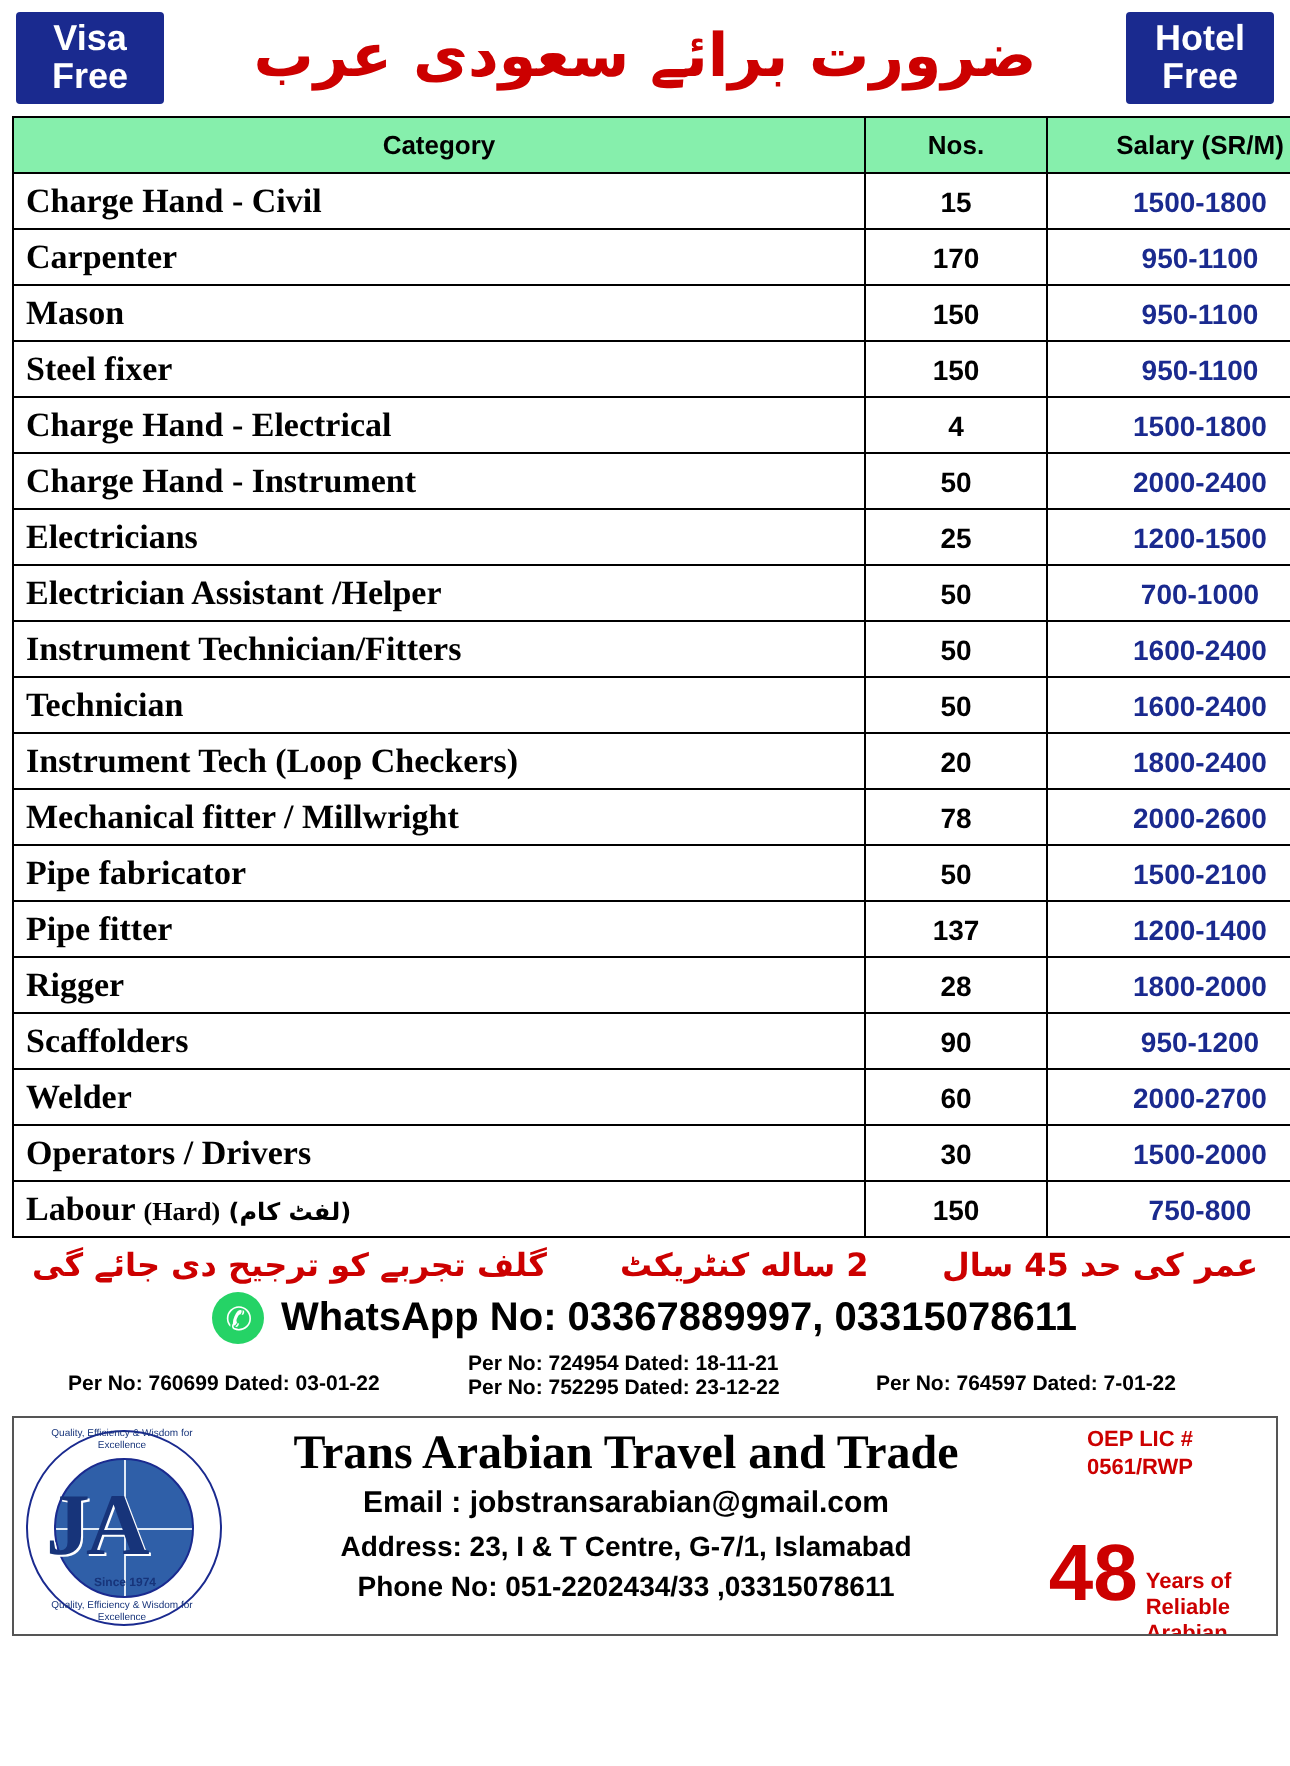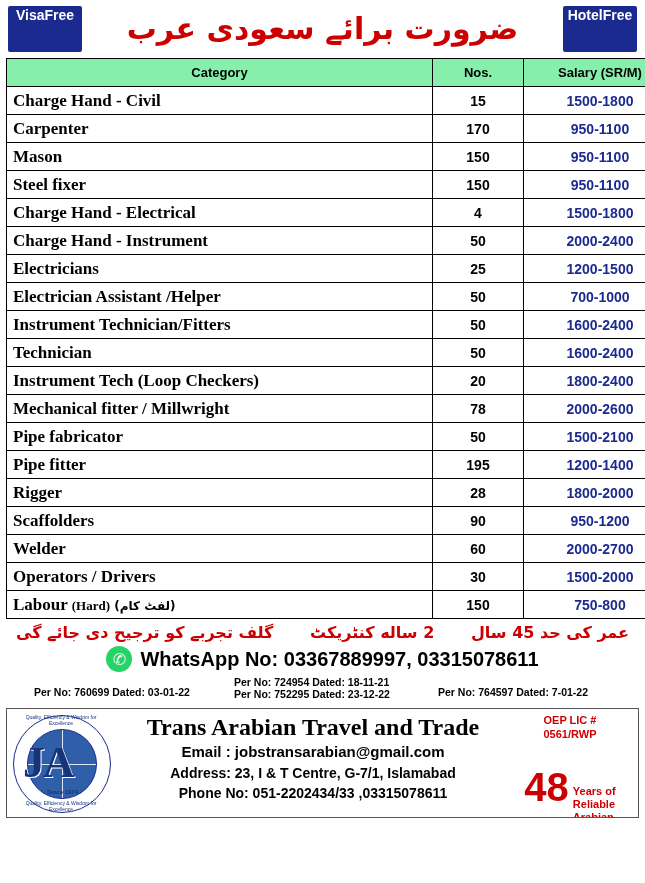--- a/index.html
+++ b/index.html
@@ -23,25 +23,25 @@
   }
   .badge{
     position:absolute;
     top:2px;
     width:74px;
     height:46px;
     background:#1a2a8f;
     color:#ffffff;
     font-family:"Liberation Sans", sans-serif;
     font-weight:bold;
-    font-size:14px;
+    font-size:18px;
     line-height:19px;
     text-align:center;
     display:flex;
-    flex-direction:row;
+    flex-direction:column;
     justify-content:center;
     border-radius:2px;
   }
   .badge.left{left:2px;}
   .badge.right{right:2px;}
   .urdu-title{
     position:absolute;
     left:90px;right:90px;top:0;
     text-align:center;
     color:#cc0000;
@@ -345,21 +345,21 @@
           <td class="nos">78</td>
           <td class="sal">2000-2600</td>
         </tr>
       <tr>
           <td class="cat">Pipe fabricator</td>
           <td class="nos">50</td>
           <td class="sal">1500-2100</td>
         </tr>
       <tr>
           <td class="cat">Pipe fitter</td>
-          <td class="nos">195</td>
+          <td class="nos">137</td>
           <td class="sal">1200-1400</td>
         </tr>
       <tr>
           <td class="cat">Rigger</td>
           <td class="nos">28</td>
           <td class="sal">1800-2000</td>
         </tr>
       <tr>
           <td class="cat">Scaffolders</td>
           <td class="nos">90</td>

